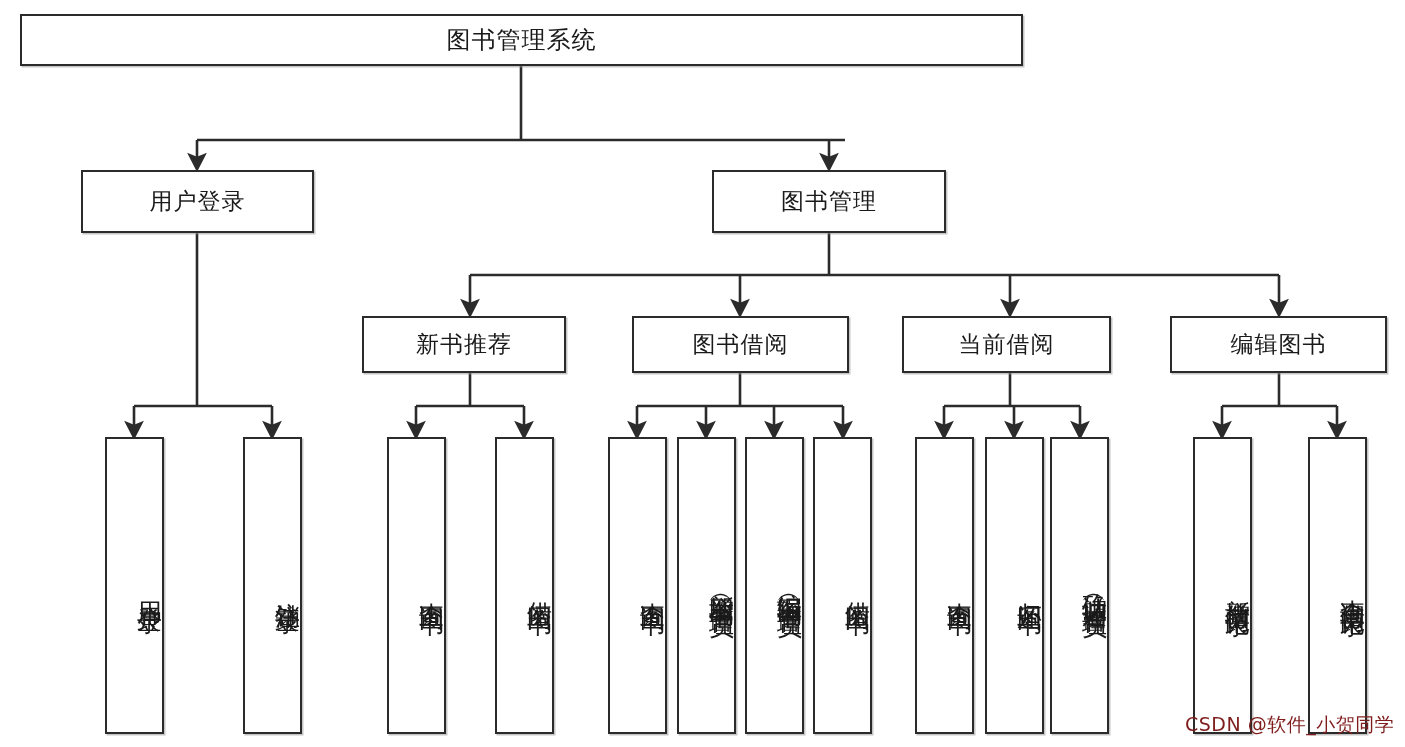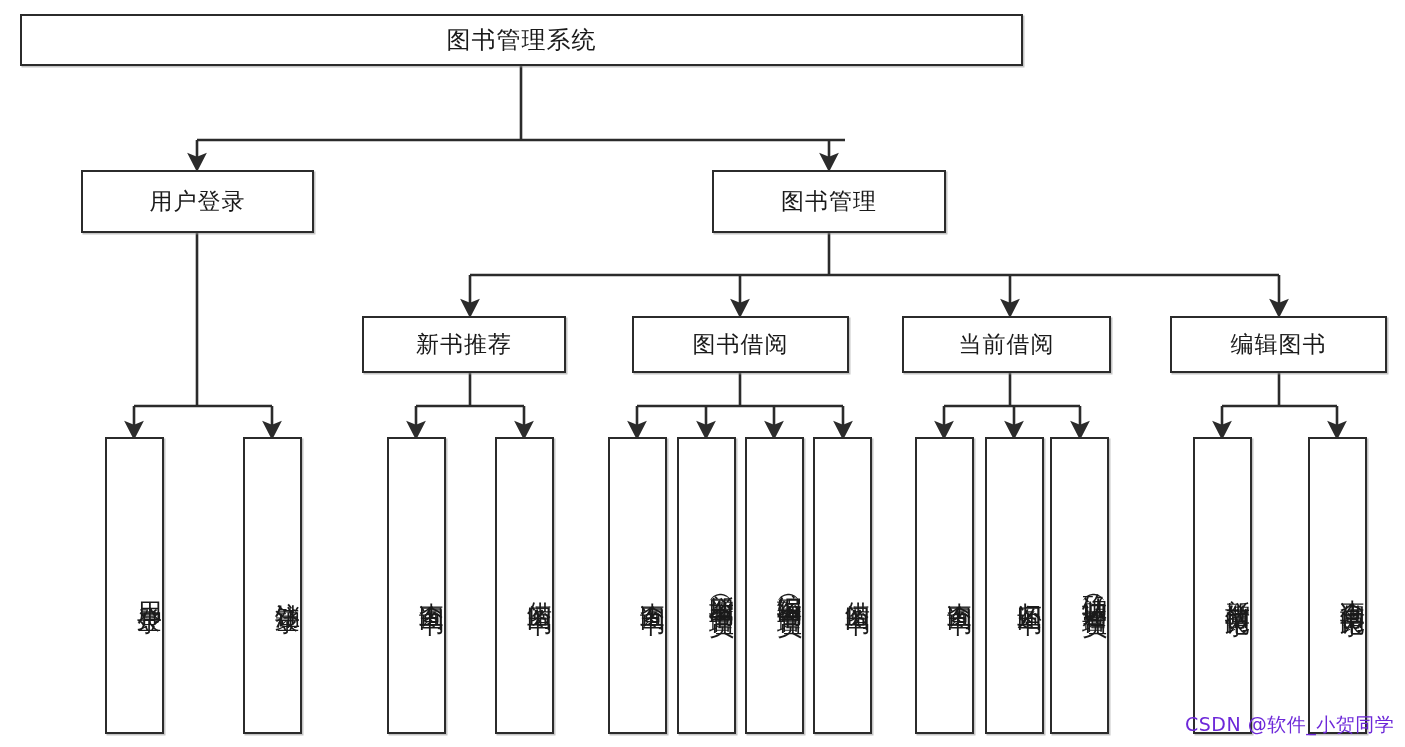--- a/index.html
+++ b/index.html
@@ -55,21 +55,21 @@
     white-space: nowrap;
   }
   .node.v.startTop {
     align-items: flex-start;
   }
   .watermark {
     position: absolute;
     left: 1185px;
     top: 712px;
     font-size: 19px;
-    color: #6d28d9;
+    color: #7f1d1d;
     white-space: nowrap;
     letter-spacing: 0.5px;
   }
 </style>
 </head>
 <body>
 
 <div id="canvas">
 
   <svg id="wires" viewBox="0 0 1405 747" xmlns="http://www.w3.org/2000/svg">

